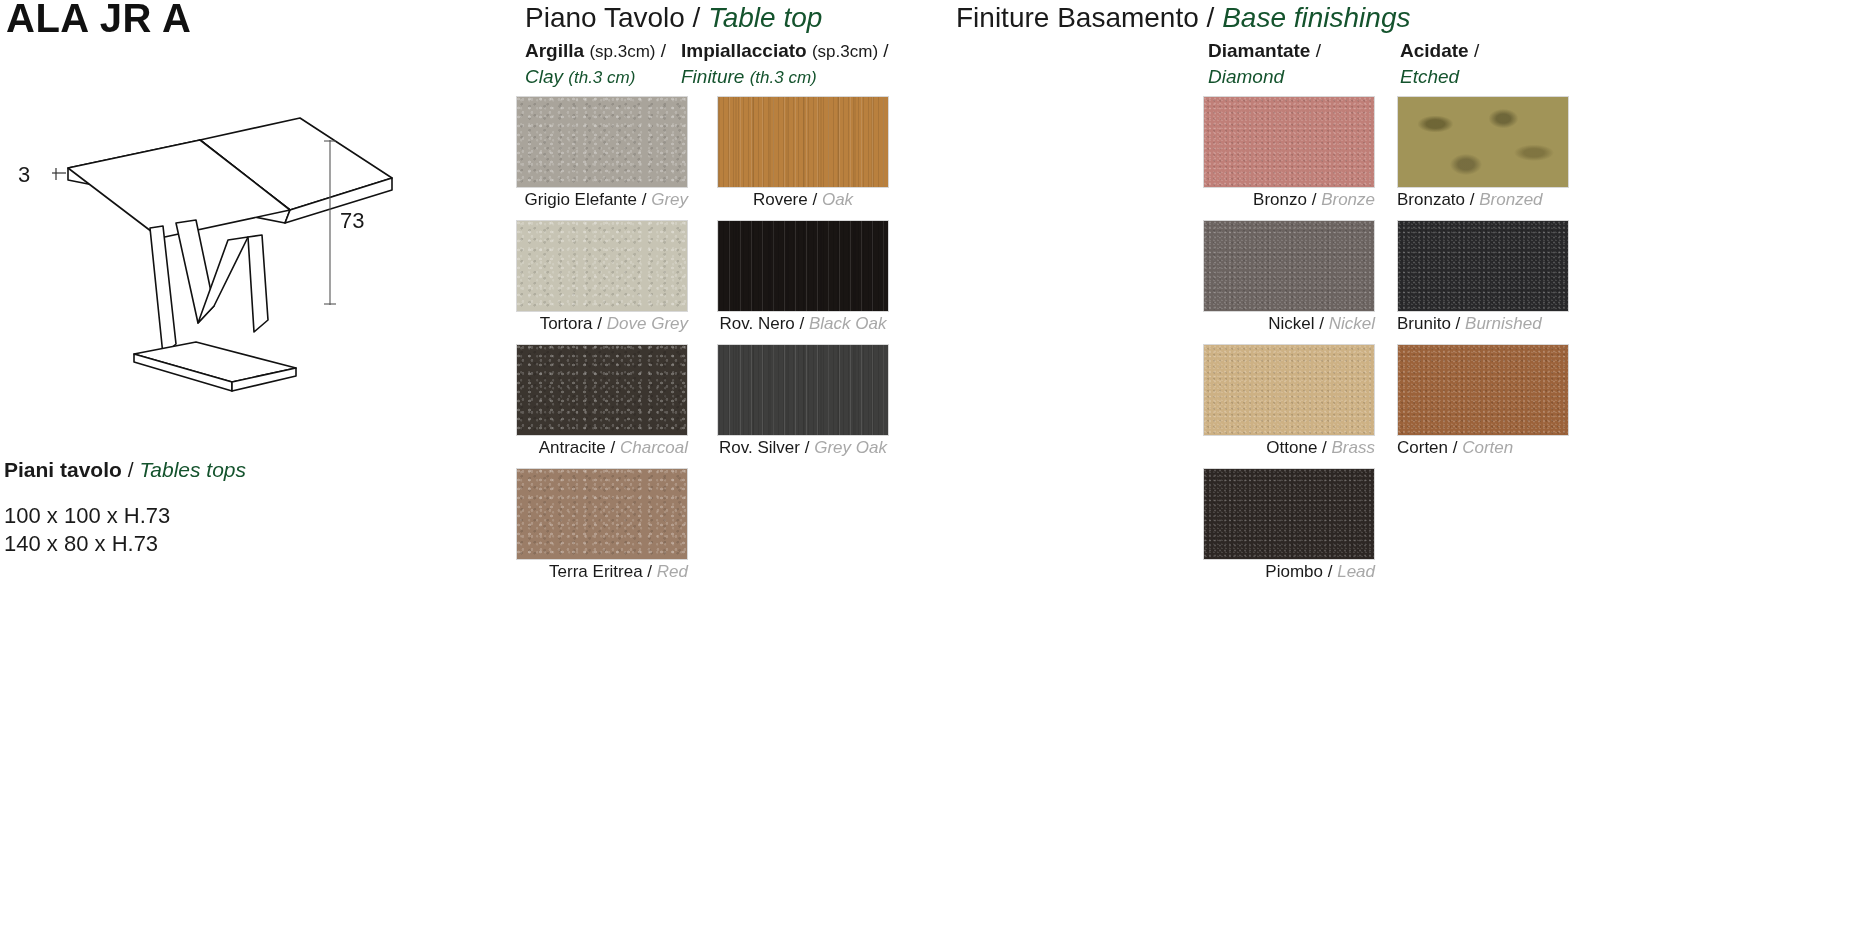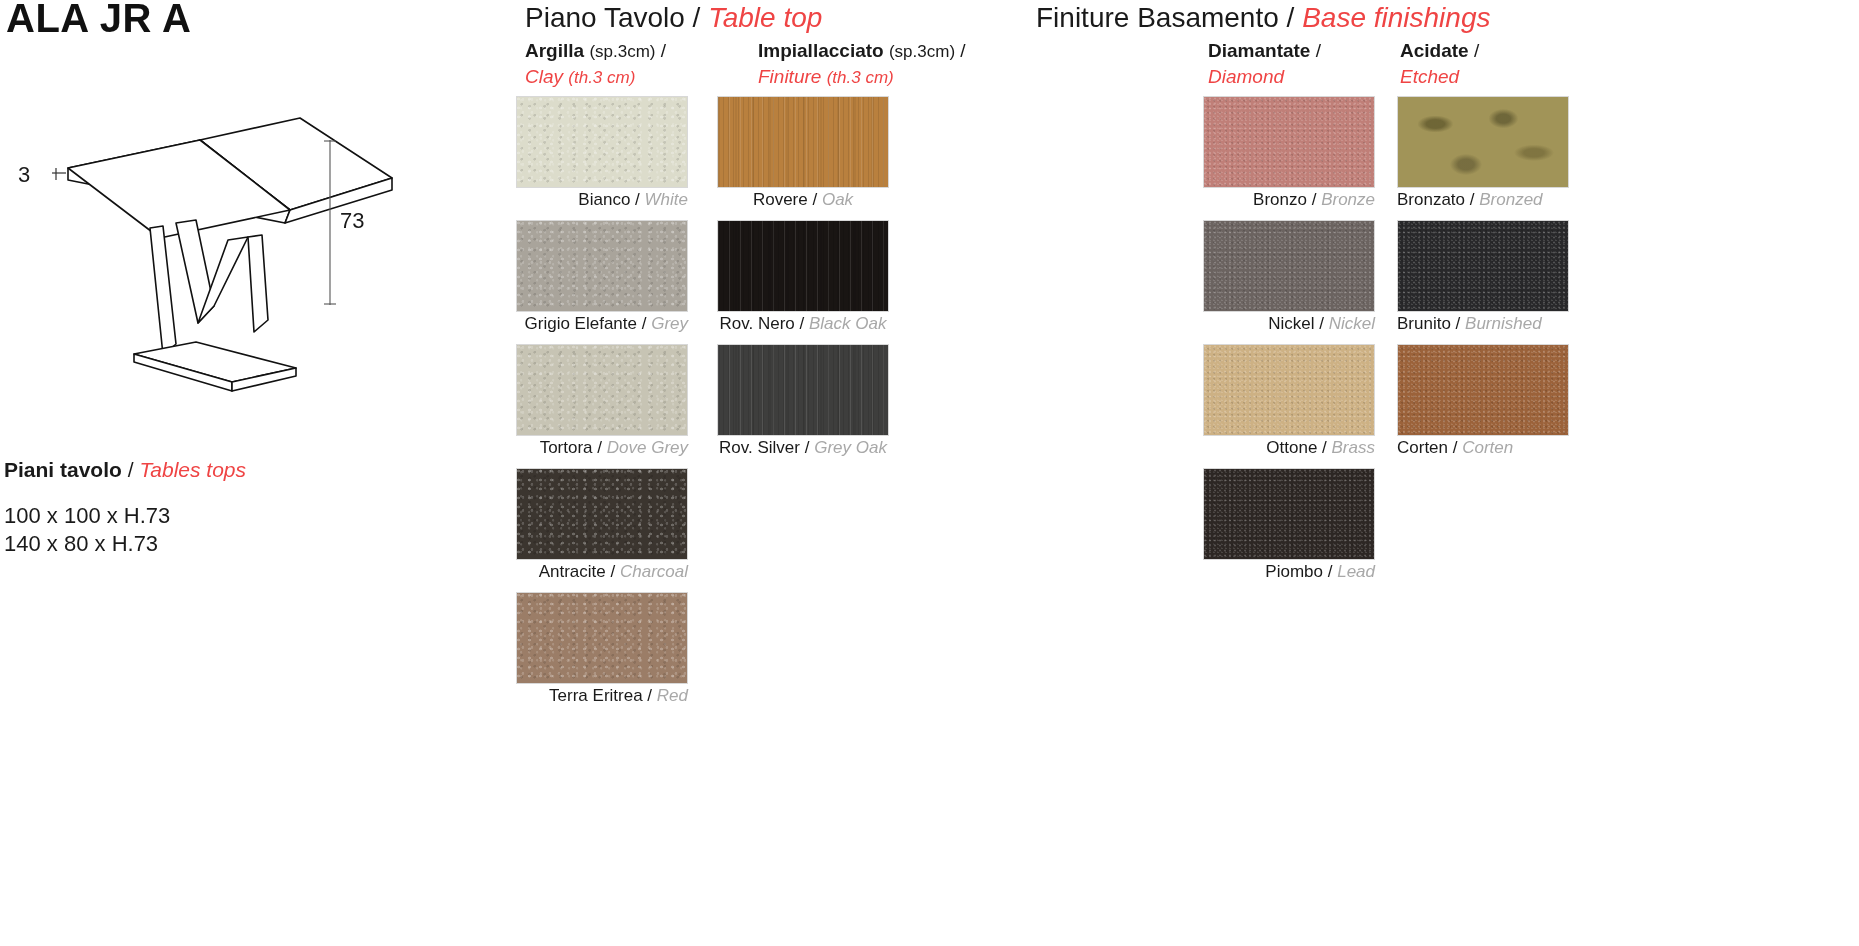--- a/index.html
+++ b/index.html
@@ -7,21 +7,21 @@
     width: 1859px;
     height: 946px;
     background: #ffffff;
     font-family: "Liberation Sans", sans-serif;
     overflow: hidden;
   }
   .page { position: relative; width: 1859px; height: 946px; background: #fff; }
 
   
   .it { color: #1a1a1a; }
-  .en { color: #ef4444; font-style: italic; }
+  .en { color: #14532d; font-style: italic; }
   .sep { color: #1a1a1a; font-weight: 400; }
 
   
   .model-title {
     position: absolute; left: 6px; top: -4px;
     font-size: 40px; font-weight: 700; letter-spacing: 0.5px;
     color: #111; white-space: nowrap;
   }
   .drawing-wrap {
     position: absolute; left: 0px; top: 110px; width: 420px; height: 290px;
@@ -170,40 +170,32 @@
   <div class="sub-title" style="left:525px; top:38px;">
     <span class="it">Argilla</span>
     <span class="it small">(sp.3cm)</span>
     <span class="sep"> / </span>
     <span class="en">
       <span>Clay</span>
       <span class="small">(th.3 cm)</span>
     </span>
   </div>
 
-  <div class="sub-title" style="left:758px; top:38px;">
+  <div class="sub-title" style="left:681px; top:38px;">
     <span class="it">Impiallacciato</span>
     <span class="it small">(sp.3cm)</span>
     <span class="sep"> / </span>
     <span class="en">
       <span>Finiture</span>
       <span class="small">(th.3 cm)</span>
     </span>
   </div>
 
   <div class="swatch-col" style="left:516px; top:96px;">
     <div class="swatch">
-      <div class="chip" style="background-color: rgb(220, 220, 203);"></div>
-      <div class="sw-label lbl-right">
-        <span>Bianco</span>
-        <span class="sep"> / </span>
-        <span class="en">White</span>
-      </div>
-    </div>
-    <div class="swatch">
       <div class="chip" style="background-color: rgb(169, 164, 155);"></div>
       <div class="sw-label lbl-right">
         <span>Grigio Elefante</span>
         <span class="sep"> / </span>
         <span class="en">Grey</span>
       </div>
     </div>
     <div class="swatch">
       <div class="chip" style="background-color: rgb(199, 196, 180);"></div>
       <div class="sw-label lbl-right">
@@ -250,21 +242,21 @@
     <div class="swatch">
       <div class="chip wood" style="background-color: rgb(62, 62, 61);"></div>
       <div class="sw-label lbl-center">
         <span>Rov. Silver</span>
         <span class="sep"> / </span>
         <span class="en">Grey Oak</span>
       </div>
     </div>
   </div>
 
-  <div class="sec-title" style="left:1036px; top:2px;">
+  <div class="sec-title" style="left:956px; top:2px;">
     <span class="it">Finiture Basamento</span>
     <span class="sep"> / </span>
     <span class="en">Base finishings</span>
   </div>
 
   <div class="sub-title" style="left:1208px; top:38px;">
     <span class="it">Diamantate</span>
     <span class="sep"> / </span>
     <span class="en">Diamond</span>
   </div>

